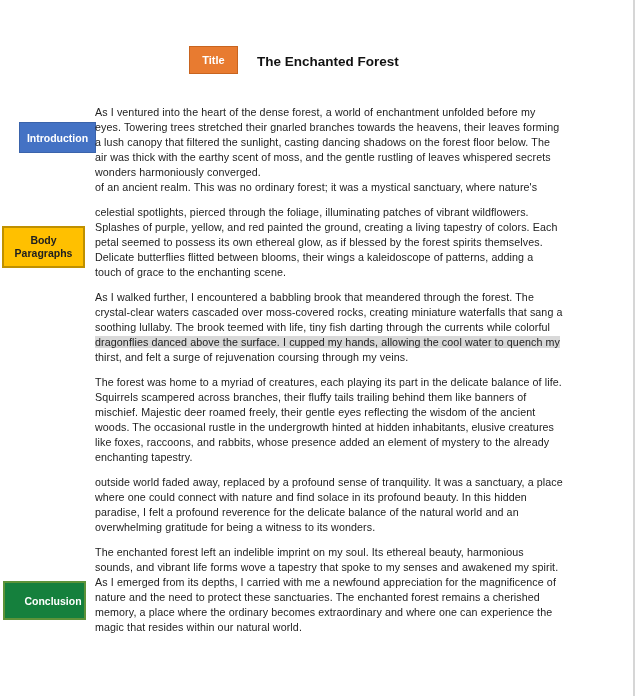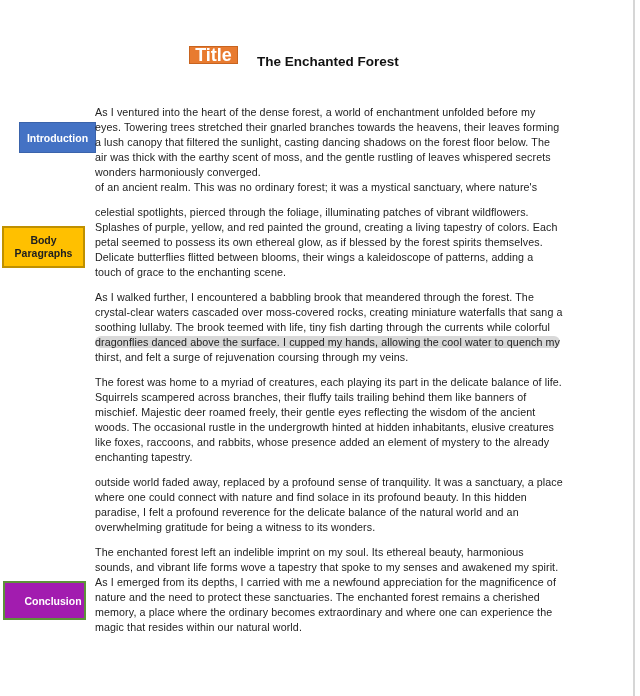--- a/index.html
+++ b/index.html
@@ -21,23 +21,23 @@
     position: absolute;
     box-sizing: border-box;
     display: flex;
     align-items: center;
     justify-content: center;
     text-align: center;
     font-weight: bold;
     border-style: solid;
   }
   .title-callout {
-    left: 189px; top: 46px; width: 49px; height: 18px;
+    left: 189px; top: 46px; width: 49px; height: 28px;
     border-width: 1px;
-    font-size: 18px;
+    font-size: 11px;
   }
   .intro-callout {
     left: 6px; top: 122px; width: 77px; height: 31px;
     border-width: 1px;
     font-size: 10.5px;
   }
   .body-callout {
     left: 2px; top: 226px; width: 83px; height: 42px;
     border-width: 2px;
     font-size: 10.5px;
@@ -86,21 +86,21 @@
   <h1 class="doc-title">The Enchanted Forest</h1>
 
   <div class="callout intro-callout" style="background: rgb(68, 114, 196); border-color: rgb(58, 99, 171); color: rgb(255, 255, 255); margin-left: 13px;">
     <span>Introduction</span>
   </div>
 
   <div class="callout body-callout" style="background: rgb(255, 192, 0); border-color: rgb(191, 144, 0); color: rgb(32, 32, 32);">
     <span>Body Paragraphs</span>
   </div>
 
-  <div class="callout conclusion-callout" style="background: #a21caf; border-color: rgb(93, 147, 57); color: rgb(255, 255, 255); padding-left: 17px;">
+  <div class="callout conclusion-callout" style="background: #15803d; border-color: rgb(93, 147, 57); color: rgb(255, 255, 255); padding-left: 17px;">
     <span>Conclusion</span>
   </div>
 
   <div class="essay" style="color: rgb(34, 34, 34);">
       <div class="para">
         <div class="line"><span>As I ventured into the heart of the dense forest, a world of enchantment unfolded before my</span></div>
         <div class="line"><span>eyes. Towering trees stretched their gnarled branches towards the heavens, their leaves forming</span></div>
         <div class="line"><span>a lush canopy that filtered the sunlight, casting dancing shadows on the forest floor below. The</span></div>
         <div class="line"><span>air was thick with the earthy scent of moss, and the gentle rustling of leaves whispered secrets</span></div>
         <div class="line"><span>wonders harmoniously converged.</span></div>
@@ -110,21 +110,21 @@
         <div class="line"><span>celestial spotlights, pierced through the foliage, illuminating patches of vibrant wildflowers.</span></div>
         <div class="line"><span>Splashes of purple, yellow, and red painted the ground, creating a living tapestry of colors. Each</span></div>
         <div class="line"><span>petal seemed to possess its own ethereal glow, as if blessed by the forest spirits themselves.</span></div>
         <div class="line"><span>Delicate butterflies flitted between blooms, their wings a kaleidoscope of patterns, adding a</span></div>
         <div class="line"><span>touch of grace to the enchanting scene.</span></div>
       </div>
       <div class="para">
         <div class="line"><span>As I walked further, I encountered a babbling brook that meandered through the forest. The</span></div>
         <div class="line"><span>crystal-clear waters cascaded over moss-covered rocks, creating miniature waterfalls that sang a</span></div>
         <div class="line"><span>soothing lullaby. The brook teemed with life, tiny fish darting through the currents while colorful</span></div>
-        <div class="line"><span style="background: rgb(217, 217, 217); border-radius: 6px;">dragonflies danced above the surface. I cupped my hands, allowing the cool water to quench my</span></div>
+        <div class="line"><span style="background: rgb(217, 217, 217);">dragonflies danced above the surface. I cupped my hands, allowing the cool water to quench my</span></div>
         <div class="line"><span>thirst, and felt a surge of rejuvenation coursing through my veins.</span></div>
       </div>
       <div class="para">
         <div class="line"><span>The forest was home to a myriad of creatures, each playing its part in the delicate balance of life.</span></div>
         <div class="line"><span>Squirrels scampered across branches, their fluffy tails trailing behind them like banners of</span></div>
         <div class="line"><span>mischief. Majestic deer roamed freely, their gentle eyes reflecting the wisdom of the ancient</span></div>
         <div class="line"><span>woods. The occasional rustle in the undergrowth hinted at hidden inhabitants, elusive creatures</span></div>
         <div class="line"><span>like foxes, raccoons, and rabbits, whose presence added an element of mystery to the already</span></div>
         <div class="line"><span>enchanting tapestry.</span></div>
       </div>

